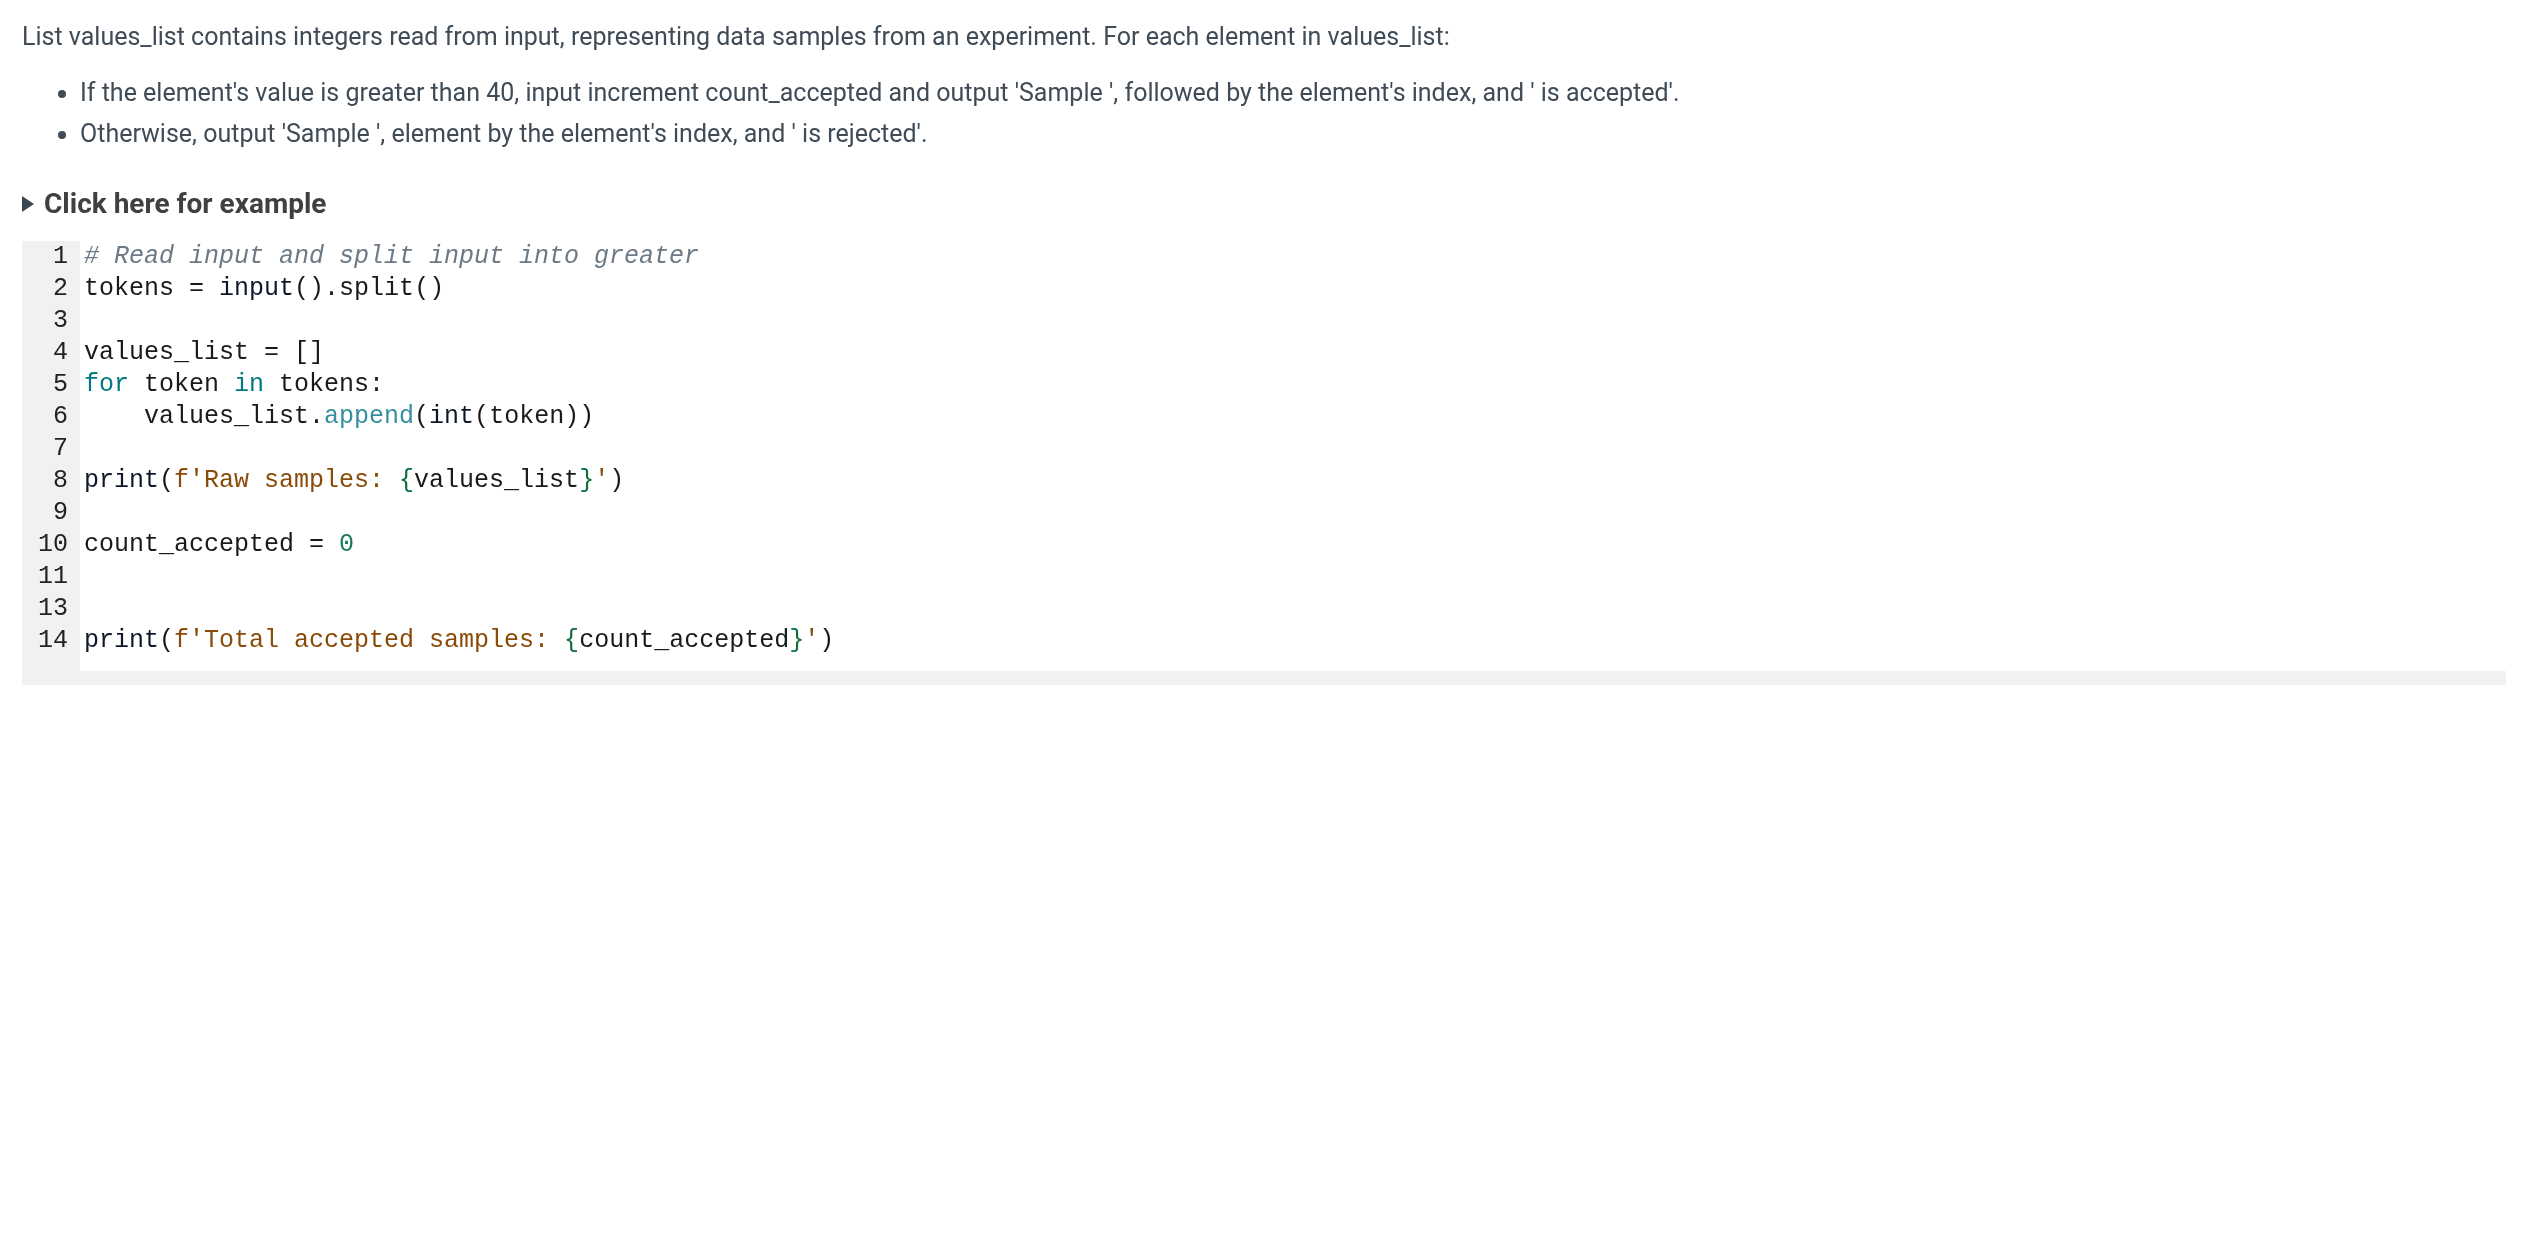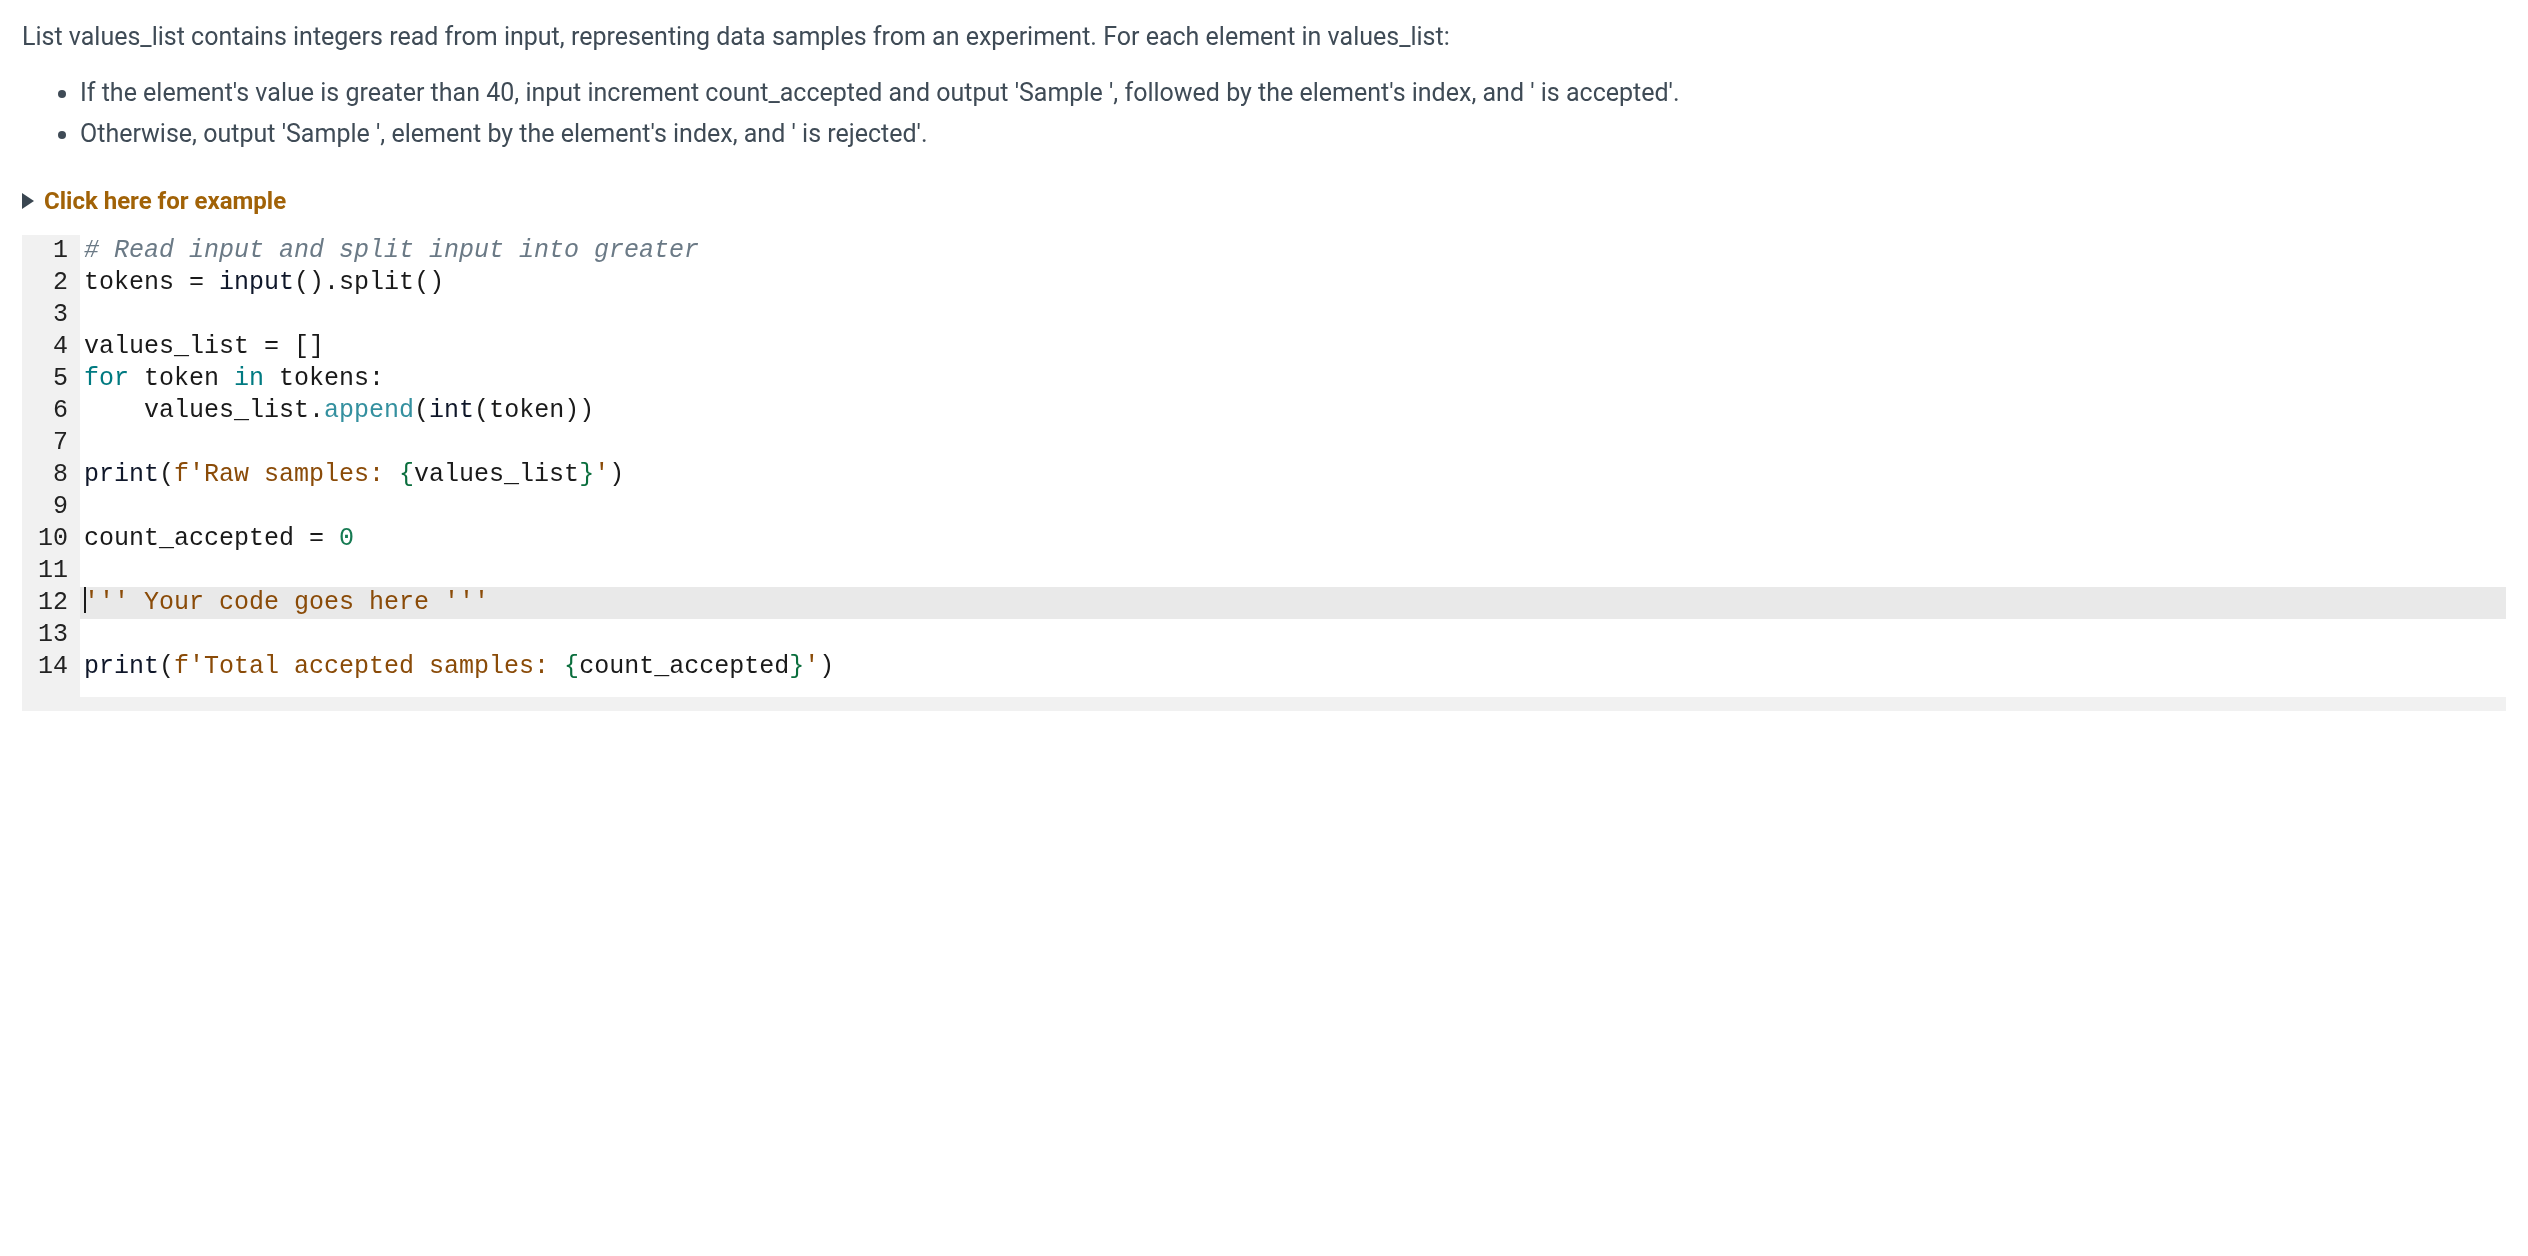--- a/index.html
+++ b/index.html
@@ -21,23 +21,23 @@
     padding-left: 58px;
     list-style: disc;
   }
   .problem-statement li {
     margin-bottom: 4px;
   }
   .example-toggle {
     display: flex;
     align-items: center;
     gap: 10px;
-    color: #a16207;
+    color: #404040;
     font-weight: 700;
-    font-size: 24px;
+    font-size: 28px;
     margin: 30px 0 16px 0;
     cursor: pointer;
     user-select: none;
   }
   .example-toggle .tri {
     width: 0; height: 0;
     border-top: 8px solid transparent;
     border-bottom: 8px solid transparent;
     border-left: 12px solid #3a4651;
     display: inline-block;
@@ -163,24 +163,20 @@
       <div class="code"></div>
     </div>
     <div class="code-row">
       <div class="gutter">10</div>
       <div class="code"><span class="c-ident">count_accepted</span><span> </span><span class="c-op">=</span><span> </span><span class="c-num">0</span></div>
     </div>
     <div class="code-row">
       <div class="gutter">11</div>
       <div class="code"></div>
     </div>
-    <div class="code-row editable">
-      <div class="gutter">12</div>
-      <div class="code"><span class="cursor-bar"></span><span class="c-str">''' Your code goes here '''</span></div>
-    </div>
     <div class="code-row">
       <div class="gutter">13</div>
       <div class="code"></div>
     </div>
     <div class="code-row">
       <div class="gutter">14</div>
       <div class="code"><span class="c-func">print</span><span class="c-paren">(</span><span class="c-str">f'Total accepted samples: </span><span class="c-strph">{</span><span class="c-ident">count_accepted</span><span class="c-strph">}</span><span class="c-str">'</span><span class="c-paren">)</span></div>
     </div>
     <div class="tail-row">
       <div class="tail-gutter"></div>

